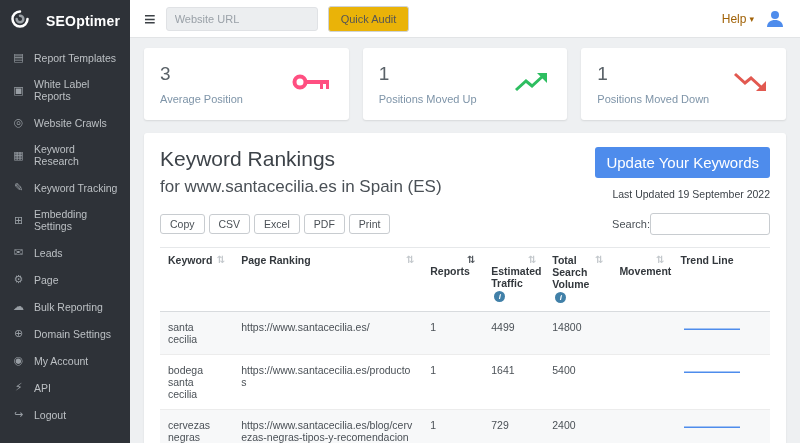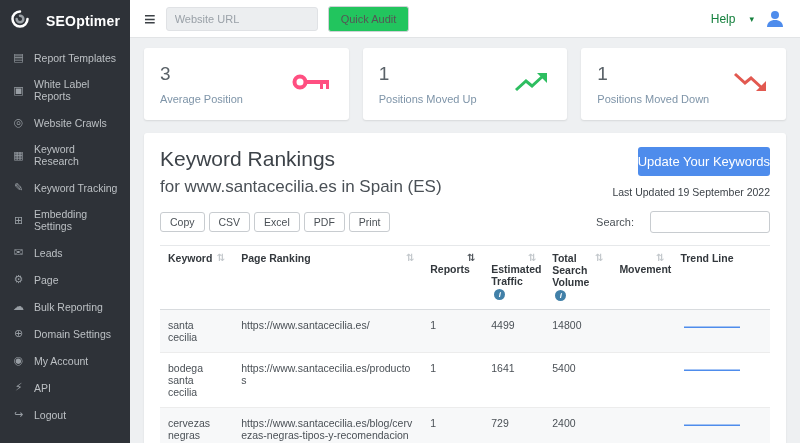--- a/index.html
+++ b/index.html
@@ -16,45 +16,45 @@
   .logo-text { color: #fff; font-size: 14px; font-weight: bold; letter-spacing: .2px; }
   .side-item { display: flex; align-items: center; gap: 9px; padding: 7px 12px; font-size: 10.5px; color: #bcc0c4; cursor: pointer; }
   .side-icon { width: 13px; font-size: 11px; color: #989ea4; text-align: center; flex-shrink: 0; }
 
   
   .main { flex: 1; display: flex; flex-direction: column; min-width: 0; }
   .topbar { height: 38px; background: #fff; border-bottom: 1px solid #e2e4e6; display: flex; align-items: center; gap: 10px; padding: 0 14px; flex-shrink: 0; }
   .hamburger { font-size: 20px; color: #3c4146; line-height: 1; cursor: pointer; }
   .url-input { width: 152px; height: 24px; background: #eceef0; border: 1px solid #e0e2e5; border-radius: 3px; padding: 0 8px; font-size: 11px; color: #555; font-family: inherit; }
   .url-input::placeholder { color: #9aa1a8; }
-  .quick-audit { height: 26px; padding: 0 12px; font-size: 11px; background: #22c55e; border: 1px solid #cfd3d6; border-radius: 3px; color: #555; cursor: pointer; font-family: inherit; }
-  .help { margin-left: auto; color: #15803d; font-size: 12px; display: flex; align-items: center; gap: 14px; cursor: pointer; justify-content: center; }
+  .quick-audit { height: 26px; padding: 0 12px; font-size: 11px; background: #eab308; border: 1px solid #cfd3d6; border-radius: 3px; color: #555; cursor: pointer; font-family: inherit; }
+  .help { margin-left: auto; color: #a16207; font-size: 12px; display: flex; align-items: center; gap: 3px; cursor: pointer; justify-content: center; }
   .help-caret { font-size: 9px; }
   .user-btn { cursor: pointer; display: flex; align-items: center; }
 
   .content { flex: 1; padding: 10px 14px; overflow: hidden; }
 
   
   .stats { display: flex; gap: 14px; margin-bottom: 13px; }
   .stat-card { flex: 1; background: #fff; border-radius: 3px; box-shadow: 0 1px 2px rgba(0,0,0,.1); padding: 12px 16px; display: flex; justify-content: space-between; align-items: center; height: 72px; }
   .stat-value { font-size: 19px; color: #5a6268; margin-bottom: 8px; }
   .stat-label { font-size: 11px; color: #7e94a8; }
 
   
   .panel { background: #fff; border-radius: 3px; box-shadow: 0 1px 2px rgba(0,0,0,.1); padding: 14px 16px; }
   .panel-header { display: flex; justify-content: space-between; align-items: flex-start; }
   .panel-title { font-size: 21px; color: #3d4349; font-weight: 400; margin: 0; }
   .panel-subtitle { font-size: 17px; color: #4a5056; margin-top: 6px; }
   .panel-right { display: flex; flex-direction: column; align-items: flex-end; gap: 10px; }
-  .update-btn { background: #4e8cec; color: #fff; border: none; border-radius: 3px; font-size: 13px; padding: 7px 0; cursor: pointer; font-family: inherit; text-align: center; }
+  .update-btn { background: #4e8cec; color: #fff; border: none; border-radius: 3px; font-size: 15px; padding: 7px 11px; cursor: pointer; font-family: inherit; text-align: center; }
   .last-updated { font-size: 10.5px; color: #3d4349; }
 
   .toolbar { display: flex; align-items: center; margin-top: 13px; }
   .export-btn { font-size: 10.5px; padding: 3px 9px; background: #fff; border: 1px solid #c8ccd0; border-radius: 3px; color: #4a5056; margin-right: 4px; cursor: pointer; font-family: inherit; }
-  .search-wrap { margin-left: auto; display: flex; align-items: center; gap: 16px; font-size: 11px; color: #4a5056; }
+  .search-wrap { margin-left: auto; display: flex; align-items: center; gap: 0; font-size: 11px; color: #4a5056; }
   .search-input { width: 120px; height: 22px; border: 1px solid #c8ccd0; border-radius: 3px; padding: 0 6px; font-size: 11px; font-family: inherit; }
 
   
   table { width: 100%; border-collapse: collapse; margin-top: 12px; table-layout: fixed; }
   th { font-size: 10.5px; color: #33383d; text-align: left; padding: 6px 8px 8px 8px; border-bottom: 1px solid #d8dbde; border-top: 1px solid #e6e8ea; vertical-align: top; font-weight: bold; cursor: pointer; }
   th:nth-child(1) { width: 12%; } th:nth-child(2) { width: 31%; } th:nth-child(3) { width: 10%; }
   th:nth-child(4) { width: 10%; } th:nth-child(5) { width: 11%; } th:nth-child(6) { width: 10%; }
   .sort-icon { float: right; color: #c3c8cc; font-size: 10px; margin-left: 4px; }
   .sort-icon.sorted { color: #50565c; }
   .info-icon { display: inline-block; width: 11px; height: 11px; line-height: 11px; border-radius: 50%; background: #4180a8; color: #fff; font-size: 8px; text-align: center; margin-left: 3px; font-style: italic; cursor: pointer; }

